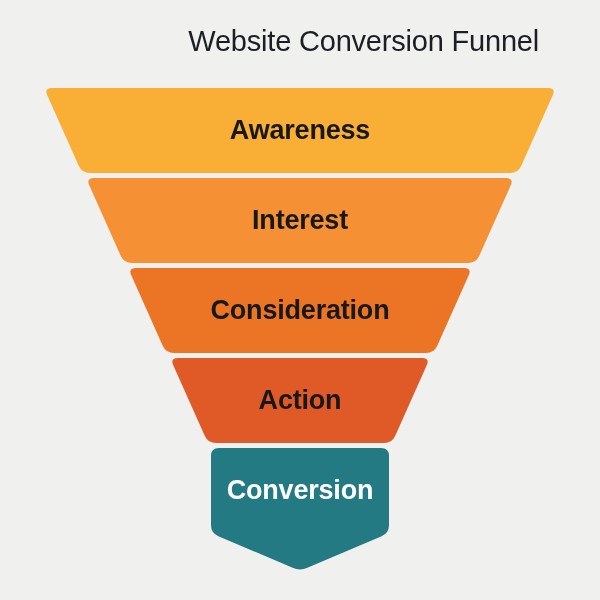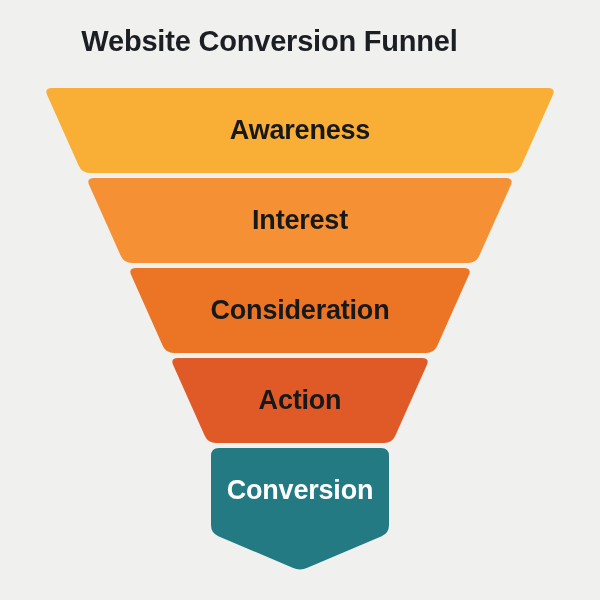--- a/index.html
+++ b/index.html
@@ -18,23 +18,23 @@
     position: relative;
     width: 600px;
     height: 600px;
     background: #f0f0ee;
   }
   #chart-title {
     position: absolute;
     top: 24px;
     left: 0;
     width: 539px;
-    text-align: center;
+    text-align: right;
     font-size: 29px;
-    font-weight: bold;
+    font-weight: normal;
     color: #1b1f24;
     letter-spacing: -0.2px;
     line-height: 34px;
     white-space: nowrap;
   }
   #funnel-svg {
     position: absolute;
     top: 0;
     left: 0;
     width: 600px;

